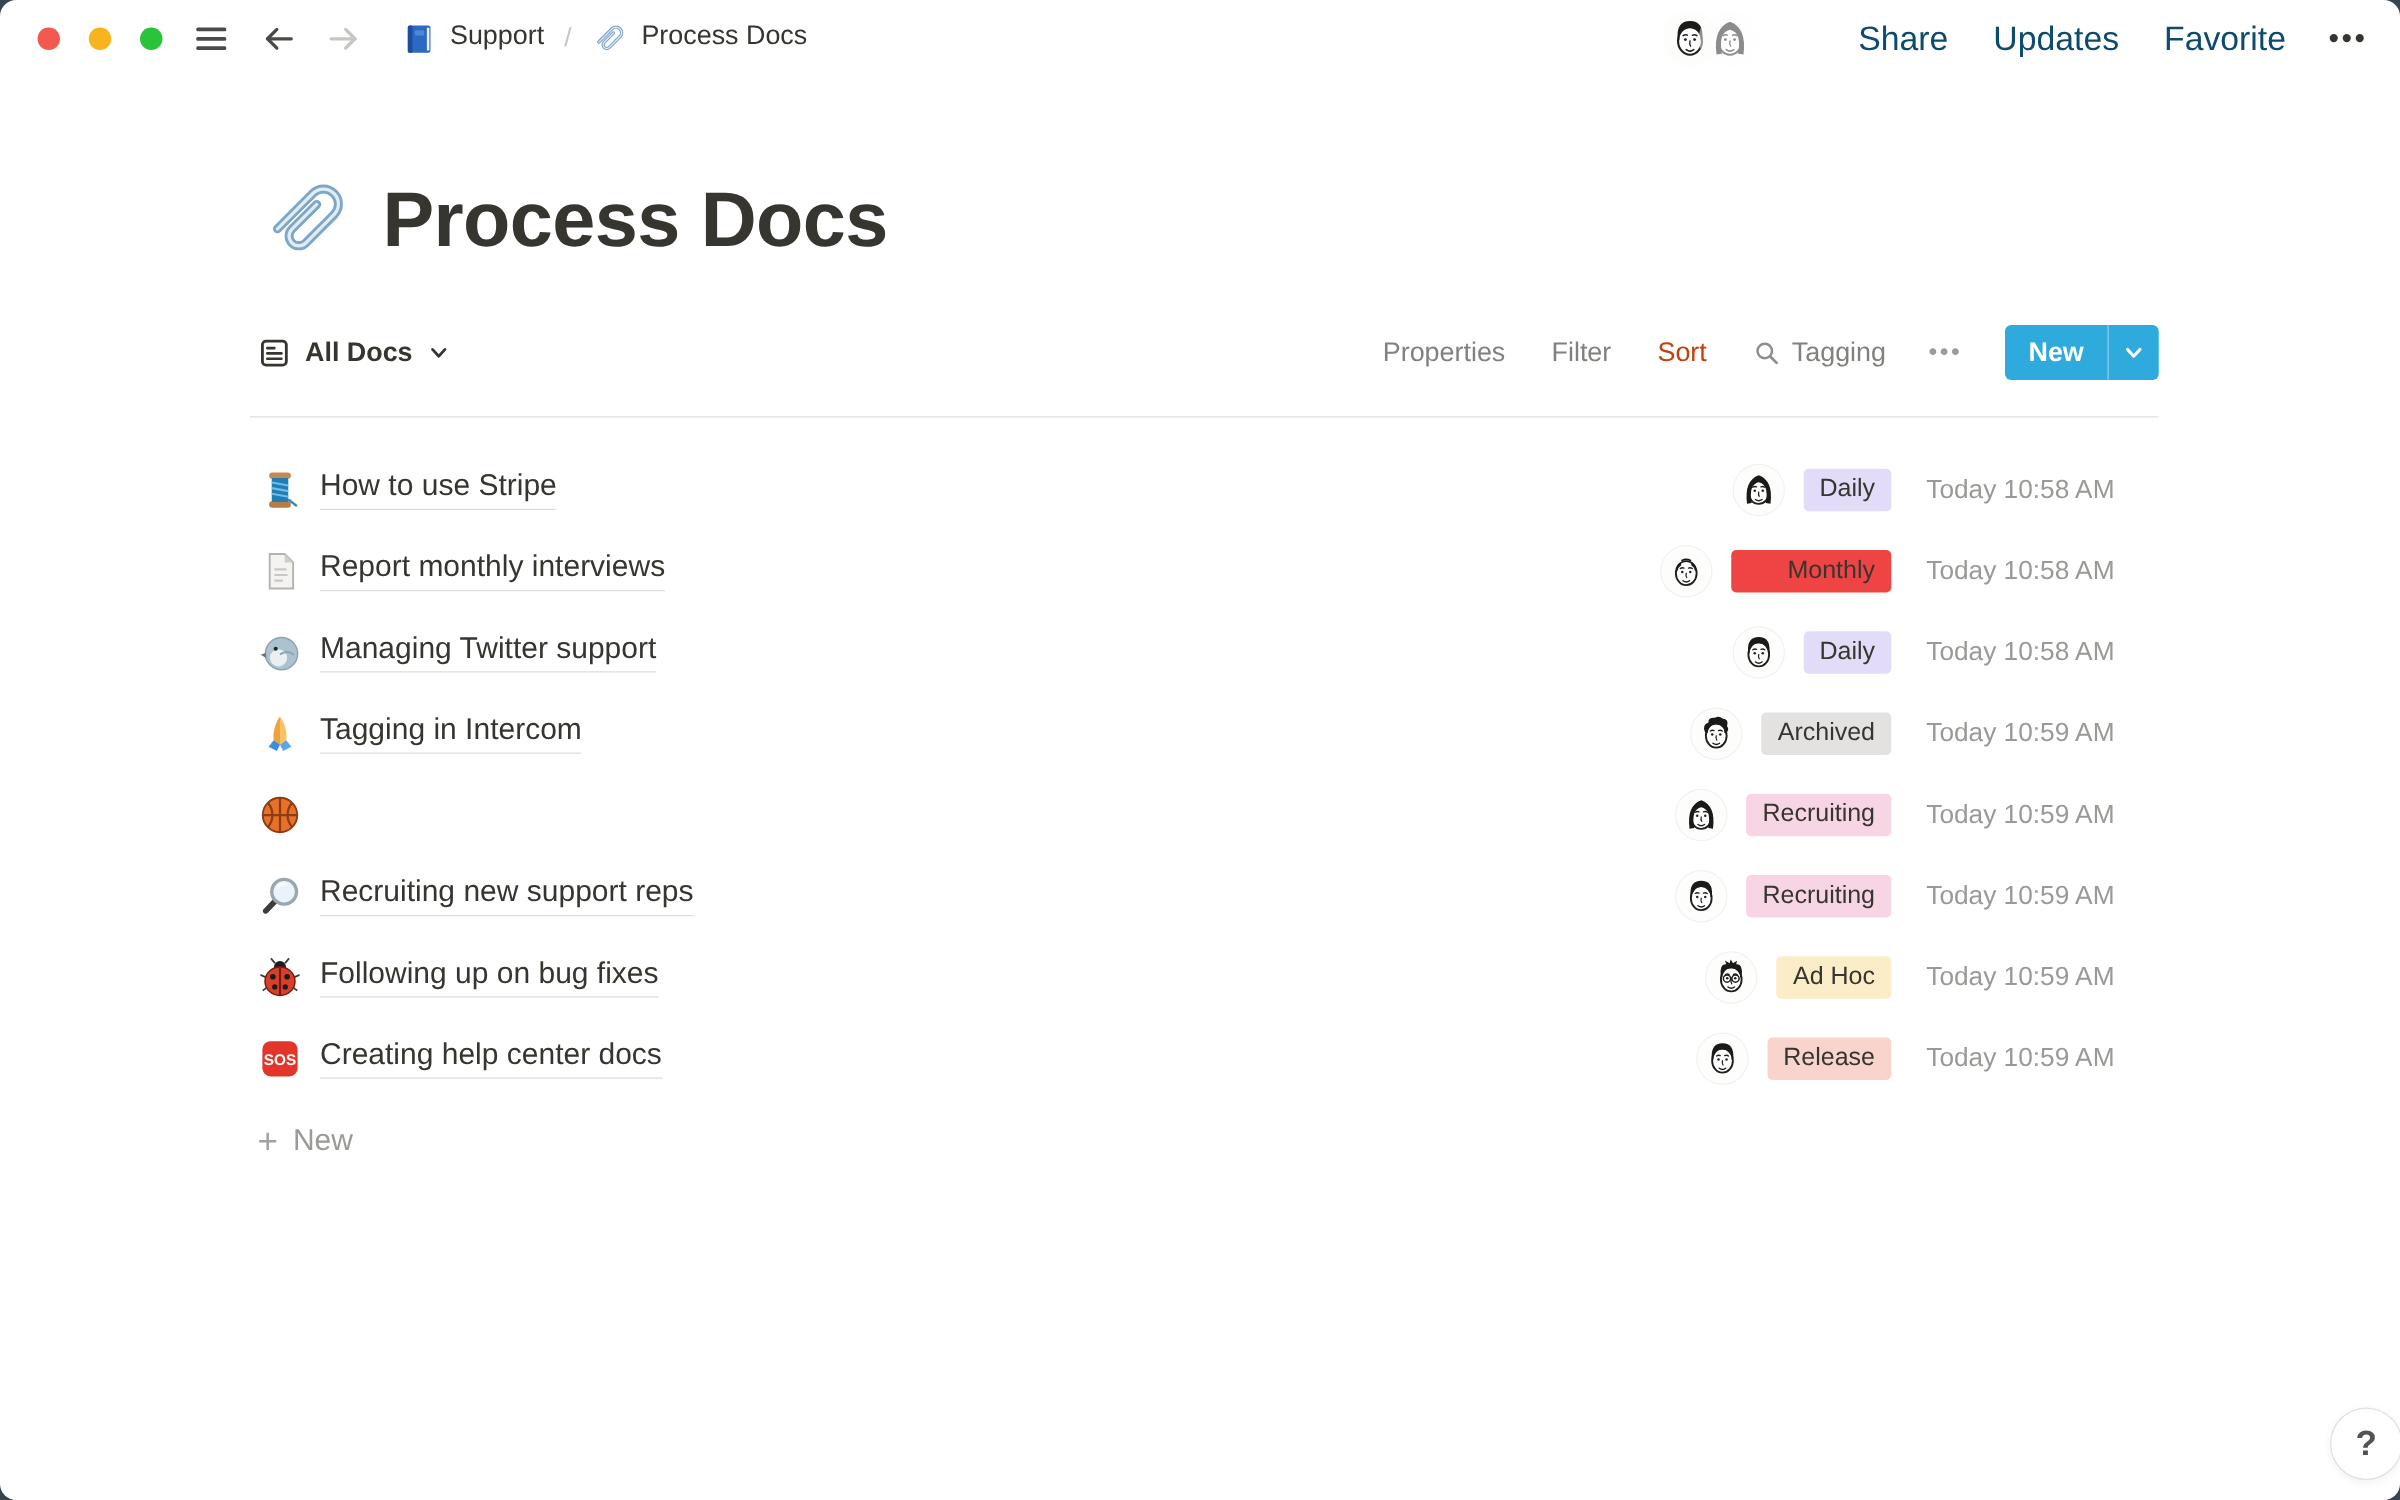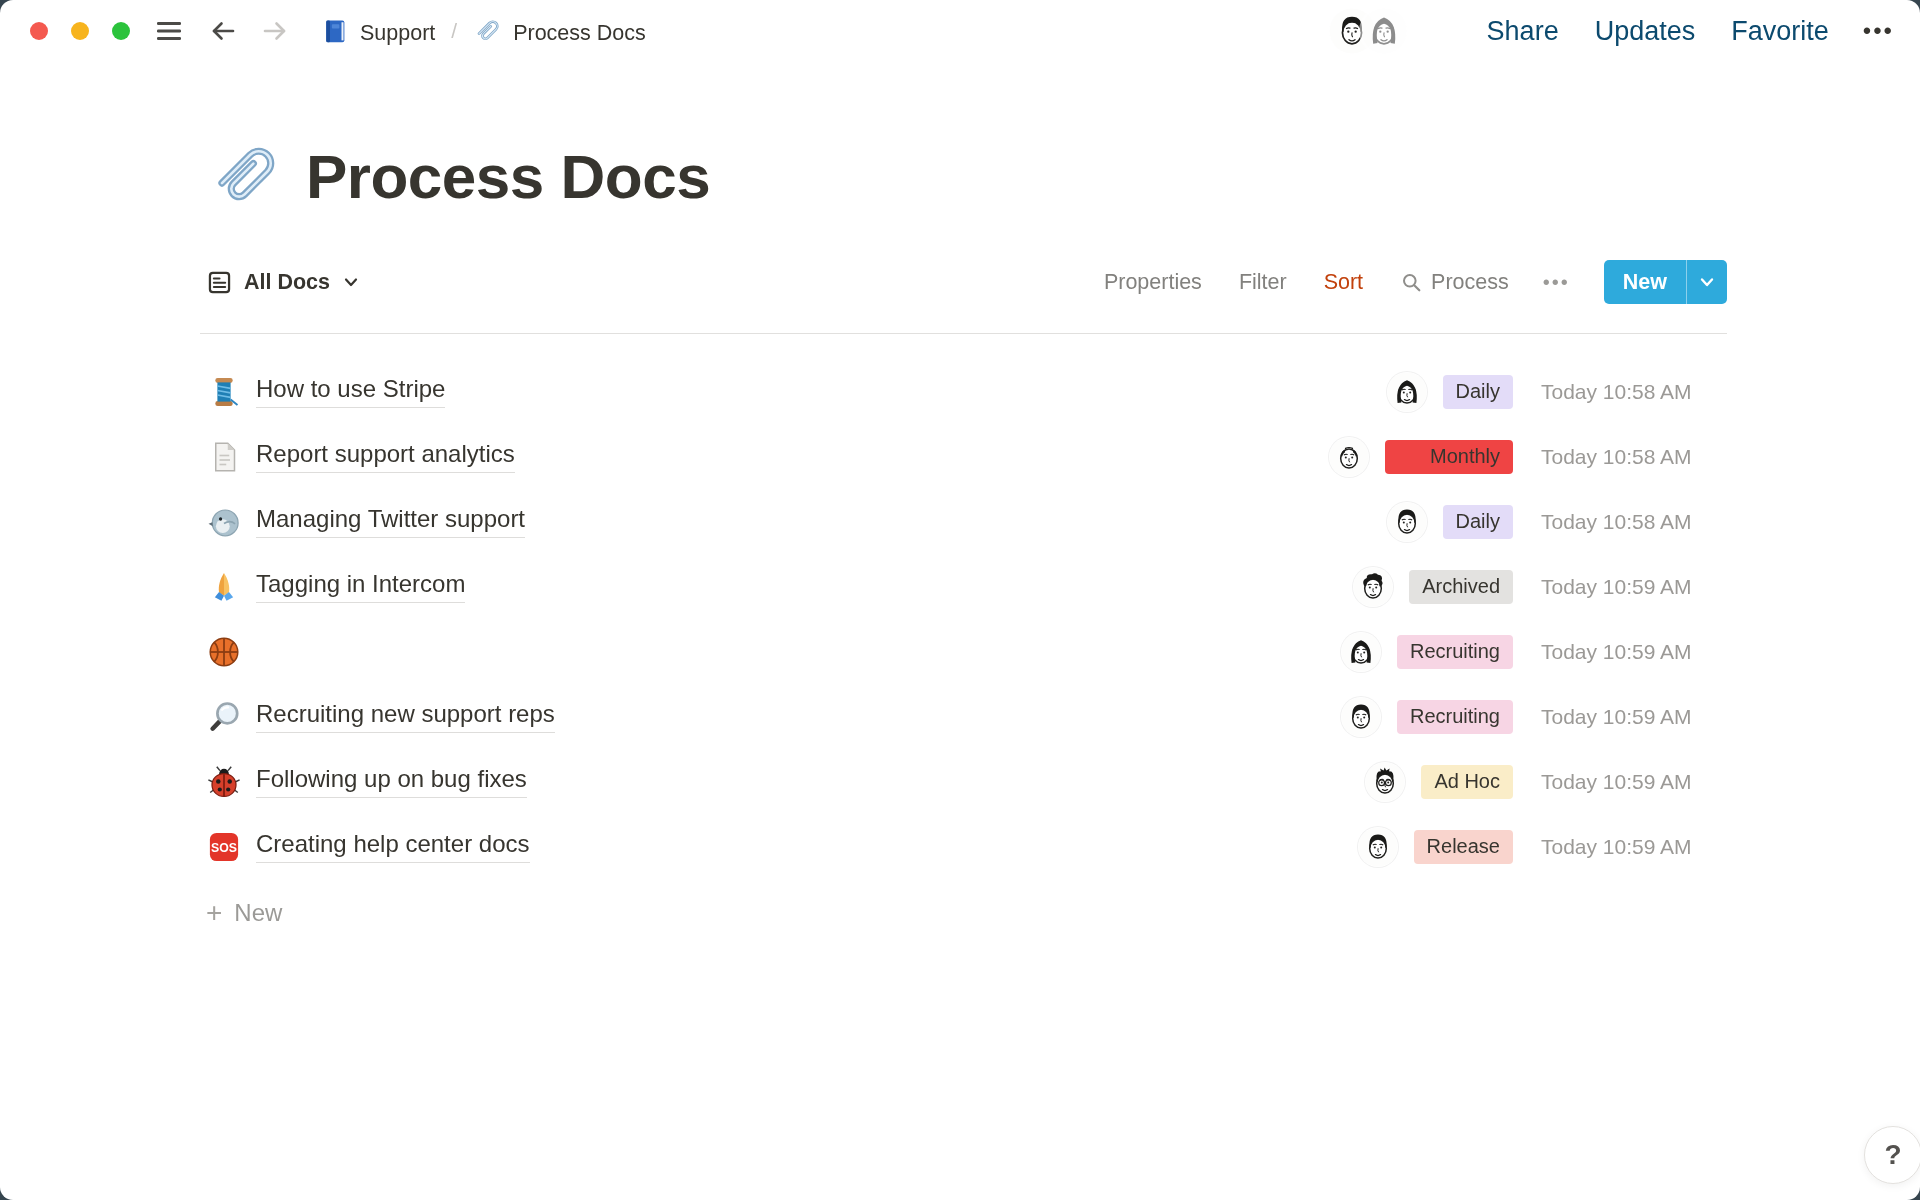--- a/index.html
+++ b/index.html
@@ -10,21 +10,21 @@
   .topbar{height:62px;display:flex;align-items:center;padding:0 26px 0 30px;}
   .tl-group{display:flex;align-items:center;gap:23px;}
   .tl{width:18px;height:18px;border-radius:50%;display:inline-block;cursor:default;}
   .tl.red{background:#F4594F;}
   .tl.yellow{background:#F7B41E;}
   .tl.green{background:#2BC33C;}
   .icon-btn{display:inline-flex;align-items:center;justify-content:center;cursor:pointer;}
   .hamburger{width:34px;height:26px;margin-left:22px;}
   .nav-arrow{width:30px;height:26px;margin-left:22px;}
   .breadcrumb{display:flex;align-items:center;margin-left:24px;font-size:21.5px;color:#37352F;}
-  .crumb{display:flex;align-items:flex-end;gap:10px;cursor:pointer;padding:4px 6px;border-radius:4px;}
+  .crumb{display:flex;align-items:flex-start;gap:10px;cursor:pointer;padding:4px 6px;border-radius:4px;}
   .crumb-icon{width:30px;height:30px;display:inline-flex;}
   .crumb-sep{color:#C8C6C3;margin:0 10px;font-size:21px;}
   .topbar-right{margin-left:auto;display:flex;align-items:center;}
   .topbar-avatars{display:flex;margin-right:44px;}
   .tb-avatar{width:46px;height:46px;border-radius:50%;background:#fff;box-shadow:0 0 0 2px #fff;}
   .tb-avatar + .tb-avatar{margin-left:-14px;}
   .tb-avatar.faded{filter:grayscale(1) opacity(.5);}
   .topbar-link{font-size:27px;color:#0c4a6e;margin-left:36px;cursor:pointer;}
   .topbar-dots{margin-left:34px;font-size:24px;color:#37352F;letter-spacing:2px;cursor:pointer;line-height:0.6;}
 
@@ -201,21 +201,21 @@
         <span class="tb-link">Properties</span>
         <span class="tb-link">Filter</span>
         <span class="tb-link active" id="sort-link" style="color: #c2410c;">Sort</span>
         <span class="tb-link">
           <span class="search-glyph">
               <svg viewBox="0 0 23 23">
                 <circle cx="9.8" cy="9.8" r="5.8" fill="none" stroke="#8F8E8B" stroke-width="2"></circle>
                 <line x1="14.2" y1="14.2" x2="19.3" y2="19.3" stroke="#8F8E8B" stroke-width="2.2" stroke-linecap="round"></line>
               </svg>
             </span>
-          <span>Process</span>
+          <span>Tagging</span>
         </span>
         <span class="tb-dots">•••</span>
         <span class="new-btn" id="new-btn" style="background: rgb(46, 170, 220);">
           <span class="new-btn-main">New</span>
           <span class="new-btn-divider"></span>
           <span class="new-btn-chev">
             <svg viewBox="0 0 20 20" style="width:20px;height:20px">
                 <polyline points="5,7.5 10,13 15,7.5" fill="none" stroke="#ffffff" stroke-width="2.4" stroke-linecap="round" stroke-linejoin="round"></polyline>
               </svg>
           </span>
@@ -263,21 +263,21 @@
             <svg viewBox="0 0 24 24">
               <path d="M6.5,2.8 h8 l4.5,4.5 v13.9 h-12.5 z" fill="#F4F3F1" stroke="#B5B3AF" stroke-width="1"></path>
               <path d="M14.5,2.8 l4.5,4.5 h-4.5 z" fill="#CFCDC9"></path>
               <g stroke="#C9C7C3" stroke-width="1.1">
                 <line x1="9" y1="11" x2="15.5" y2="11"></line>
                 <line x1="9" y1="14" x2="16" y2="14"></line>
                 <line x1="9" y1="17" x2="13.5" y2="17"></line>
               </g>
             </svg>
           </span>
-    <span class="trow-title">Report support analytics</span>
+    <span class="trow-title">Report monthly interviews</span>
     <span class="spacer"></span>
     <span class="tag-group">
       <span class="trow-avatar">
               <svg viewBox="0 0 40 40">
                 <circle cx="20" cy="20" r="19.5" fill="#FDFDFC"></circle>
                 <ellipse cx="20" cy="21.5" rx="8.3" ry="9.6" fill="#ffffff" stroke="#20201E" stroke-width="1.5"></ellipse>
                 <circle cx="16.8" cy="20.6" r="1" fill="#20201E"></circle>
                 <circle cx="23.2" cy="20.6" r="1" fill="#20201E"></circle>
                 <path d="M15.2,17.8 q1.6,-1 3,-0.3 M21.8,17.5 q1.6,-0.7 3,0.3" fill="none" stroke="#20201E" stroke-width="1.1" stroke-linecap="round"></path>
                 <path d="M20,21.6 q-0.6,2.4 0.4,3.4" fill="none" stroke="#20201E" stroke-width="1" stroke-linecap="round"></path>

